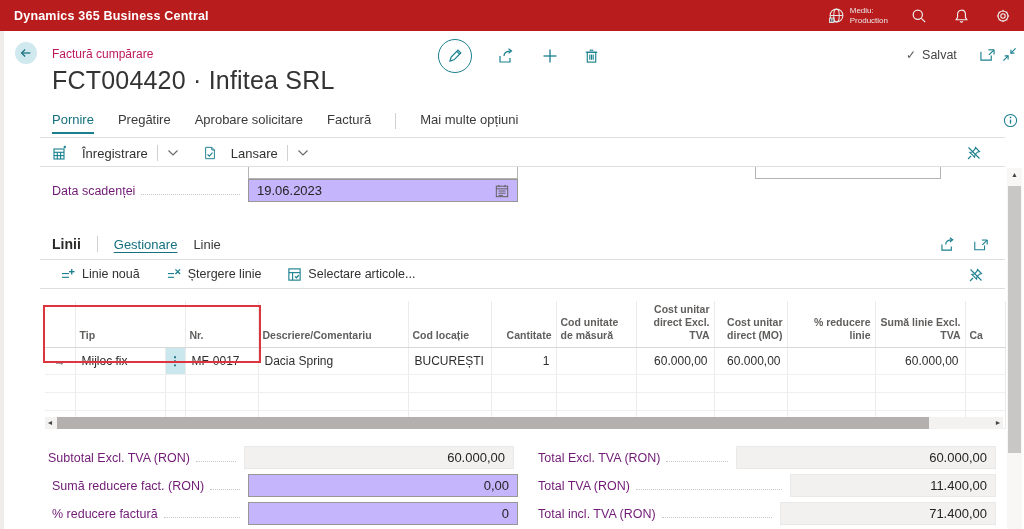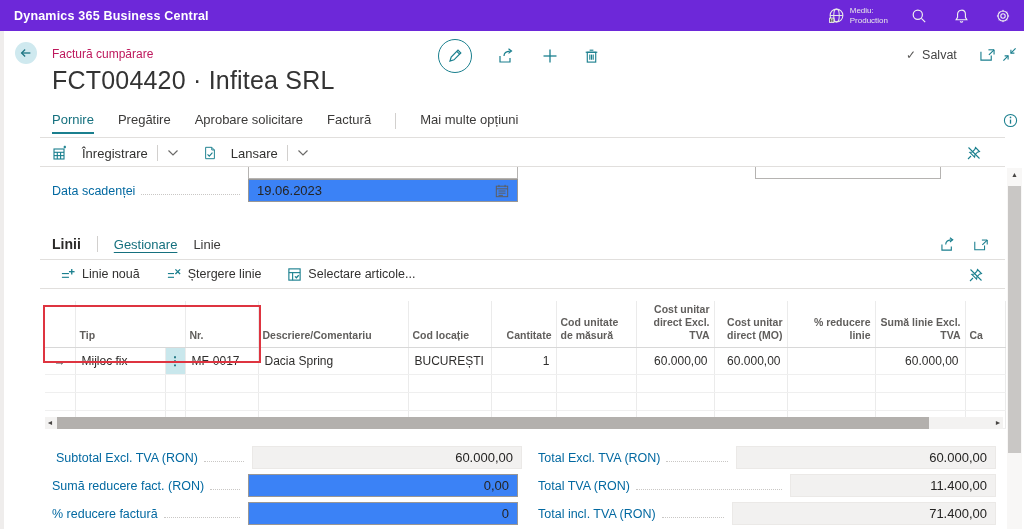--- a/index.html
+++ b/index.html
@@ -2,21 +2,21 @@
 <html><head>
 <meta charset="utf-8">
 <style>
   *{margin:0;padding:0;box-sizing:border-box}
   html,body{background:#fff}
   body{font-family:"Liberation Sans",sans-serif;-webkit-font-smoothing:antialiased;color:#333}
   .screen{position:relative;width:1024px;height:529px;overflow:hidden;background:#fff}
   .abs{position:absolute}
 
   
-  .topbar{position:absolute;top:0;left:0;right:0;height:31px;background:#6d28d9;color:#fff;
+  .topbar{position:absolute;top:0;left:0;right:0;height:31px;background:#b91c1c;color:#fff;
           display:flex;align-items:center;justify-content:space-between;padding:0 10px 0 14px}
   .tb-title{font-size:12.5px;font-weight:bold;letter-spacing:.2px}
   .tb-right{display:flex;align-items:center;gap:20px}
   .tb-env{display:flex;align-items:center;gap:5px;cursor:pointer}
   .tb-env .env-text{font-size:8px;line-height:1.25;color:#e8e8e8}
   .tb-btn{display:flex;align-items:center;justify-content:center;width:22px;height:22px;cursor:pointer}
   .tb-btn svg, .tb-env svg{display:block}
 
   
   .left-strip{left:0;top:31px;width:4px;height:498px;background:#efedec}
@@ -45,23 +45,23 @@
   
   .actionbar{left:52px;top:142px;display:flex;align-items:center;gap:9px;height:22px}
   .act-btn{display:flex;align-items:center;gap:14px;font-size:13px;color:#323130;cursor:pointer}
   .chev{display:flex;align-items:center;cursor:pointer}
   .vdiv2{width:1px;height:16px;background:#d2d0ce}
   .unpin{color:#1a7f8e;cursor:pointer}
 
   
   .cutfield{position:absolute;background:#fff;border:1px solid #b5b3b1;border-top:none}
   .fieldrow{position:absolute;display:flex;align-items:center;height:23px}
-  .flabel{font-size:12.5px;color:#0369a1;white-space:nowrap}
+  .flabel{font-size:12.5px;color:#701a75;white-space:nowrap}
   .leader{flex:1;height:1px;margin:8px 8px 0 6px;border-bottom:1px dotted #c9c7c5}
-  .fbox{width:270px;height:23px;border:1px solid #999795;background:#3b82f6;display:flex;align-items:center;
+  .fbox{width:270px;height:23px;border:1px solid #999795;background:#c4b5fd;display:flex;align-items:center;
         padding:0 8px;font-size:13px;color:#252423;flex:none}
   .fbox.right{justify-content:flex-end}
   .fbox.ro{background:#f2f1f0;border-color:#ebe9e7;justify-content:flex-end}
   .fbox .cal{margin-left:auto;color:#5f5e5c;display:flex}
 
   
   .lines-head{left:52px;top:236px;display:flex;align-items:center;gap:16px}
   .lines-title{font-size:14px;font-weight:bold;color:#2b2a29}
   .lines-head .vdiv{width:1px;height:16px;background:#d2d0ce}
   .lines-menu-item{font-size:13px;color:#3b3a39;cursor:pointer}
@@ -452,21 +452,21 @@
   <div class="abs annotation"></div>
 
   <div class="abs hscroll">
     <span class="arrow">◄</span>
     <span class="track">
       <span class="thumb"></span>
     </span>
     <span class="arrow">►</span>
   </div>
 
-  <div class="fieldrow" style="left:56px;top:446px;width:466px">
+  <div class="fieldrow" style="left:48px;top:446px;width:466px">
     <span class="flabel">Subtotal Excl. TVA (RON)</span>
     <span class="leader"></span>
     <div class="fbox ro">
       <span>60.000,00</span>
     </div>
   </div>
   <div class="fieldrow" style="left:52px;top:474px;width:466px">
     <span class="flabel">Sumă reducere fact. (RON)</span>
     <span class="leader"></span>
     <div class="fbox right">
@@ -491,21 +491,21 @@
   <div class="fieldrow" style="left:538px;top:474px;width:458px">
     <span class="flabel">Total TVA (RON)</span>
     <span class="leader"></span>
     <div class="fbox ro" style="width:206px">
       <span>11.400,00</span>
     </div>
   </div>
   <div class="fieldrow" style="left:538px;top:502px;width:458px">
     <span class="flabel">Total incl. TVA (RON)</span>
     <span class="leader"></span>
-    <div class="fbox ro" style="width:264px">
+    <div class="fbox ro" style="width:216px">
       <span>71.400,00</span>
     </div>
   </div>
 
   <div class="abs vscroll">
     <span class="arrow">▲</span>
     <span class="thumb"></span>
   </div>
 
 </div>

